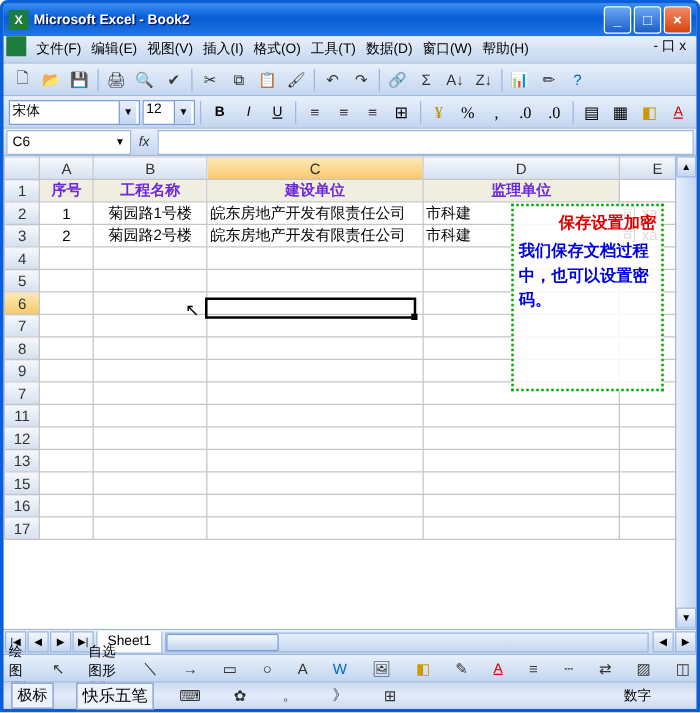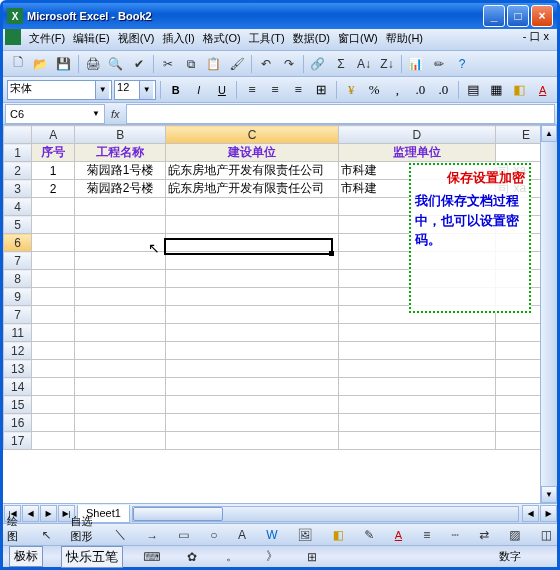--- a/index.html
+++ b/index.html
@@ -273,28 +273,20 @@
           </tr>
           <tr>
             <th class="rowh">13</th>
             <td></td>
             <td></td>
             <td></td>
             <td></td>
             <td></td>
           </tr>
           <tr>
-            <th class="rowh">14</th>
-            <td></td>
-            <td></td>
-            <td></td>
-            <td></td>
-            <td></td>
-          </tr>
-          <tr>
             <th class="rowh">15</th>
             <td></td>
             <td></td>
             <td></td>
             <td></td>
             <td></td>
           </tr>
           <tr>
             <th class="rowh">16</th>
             <td></td>

